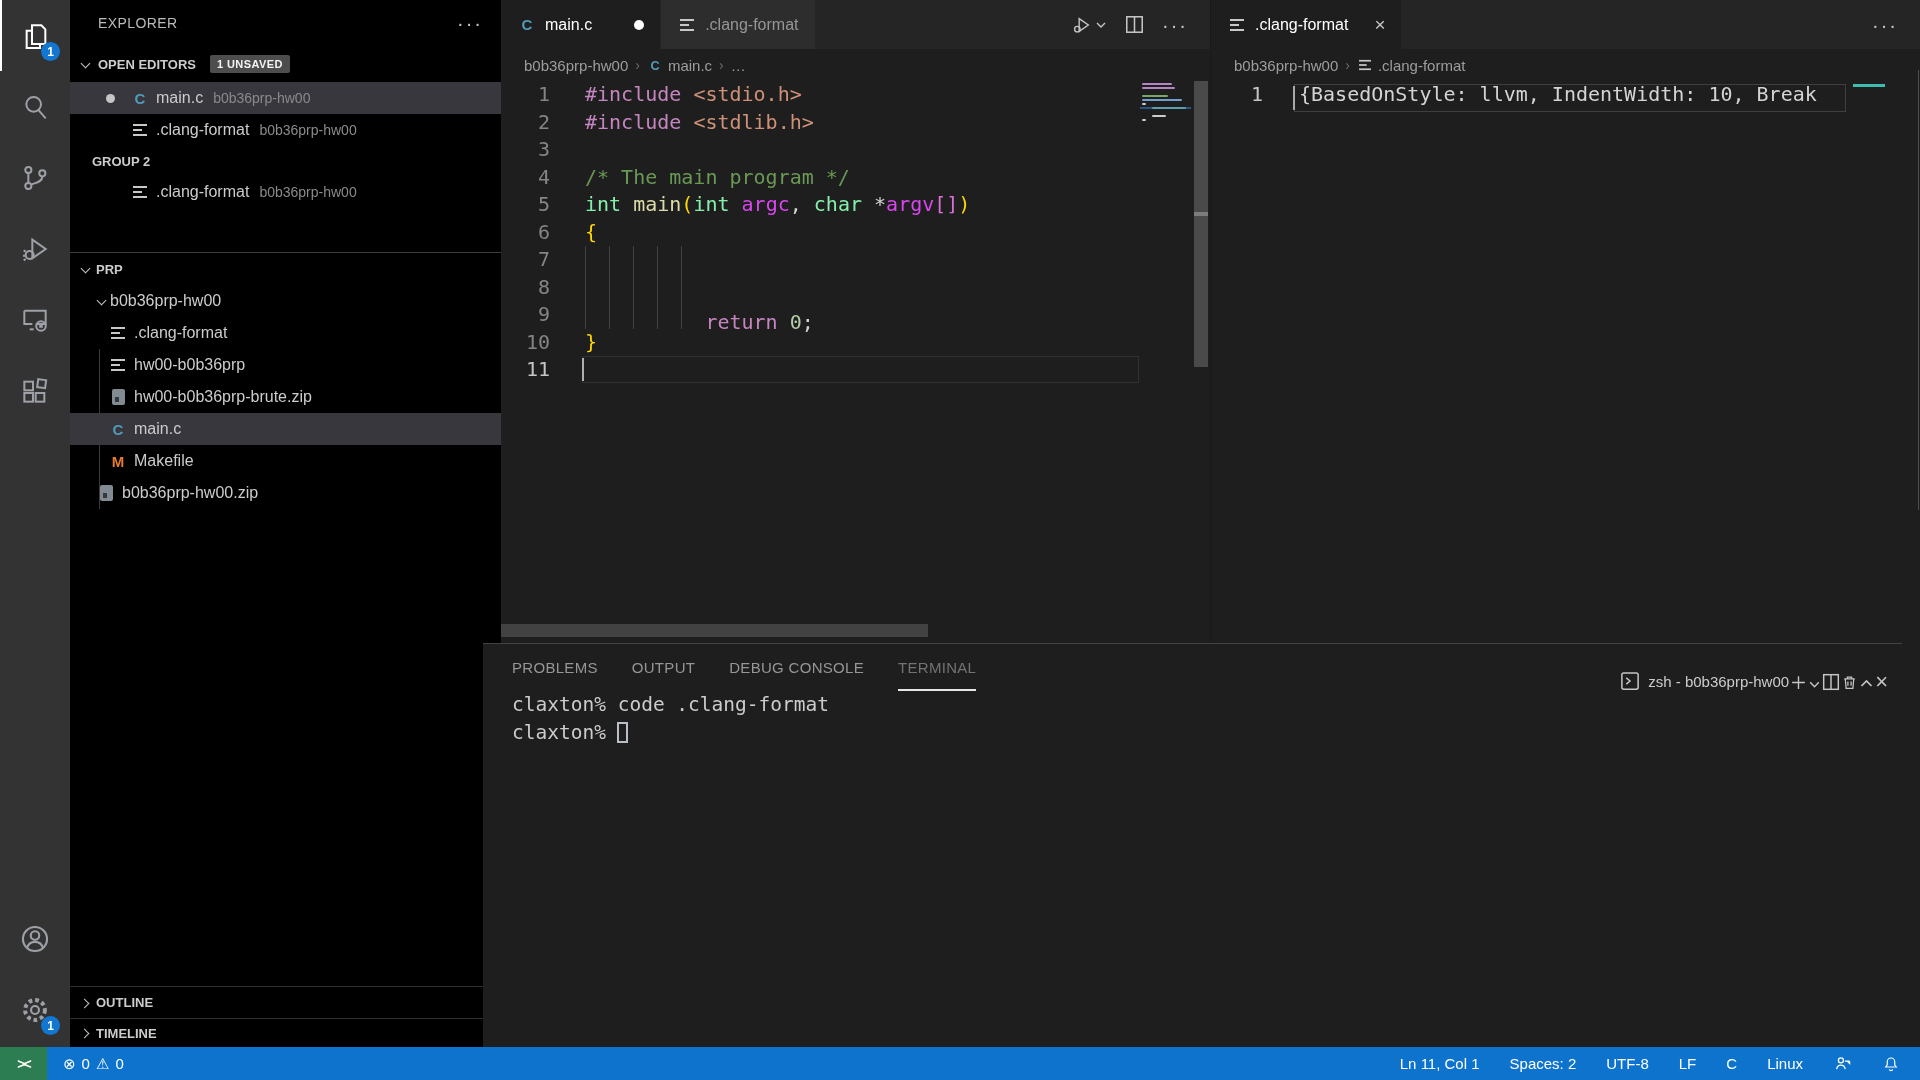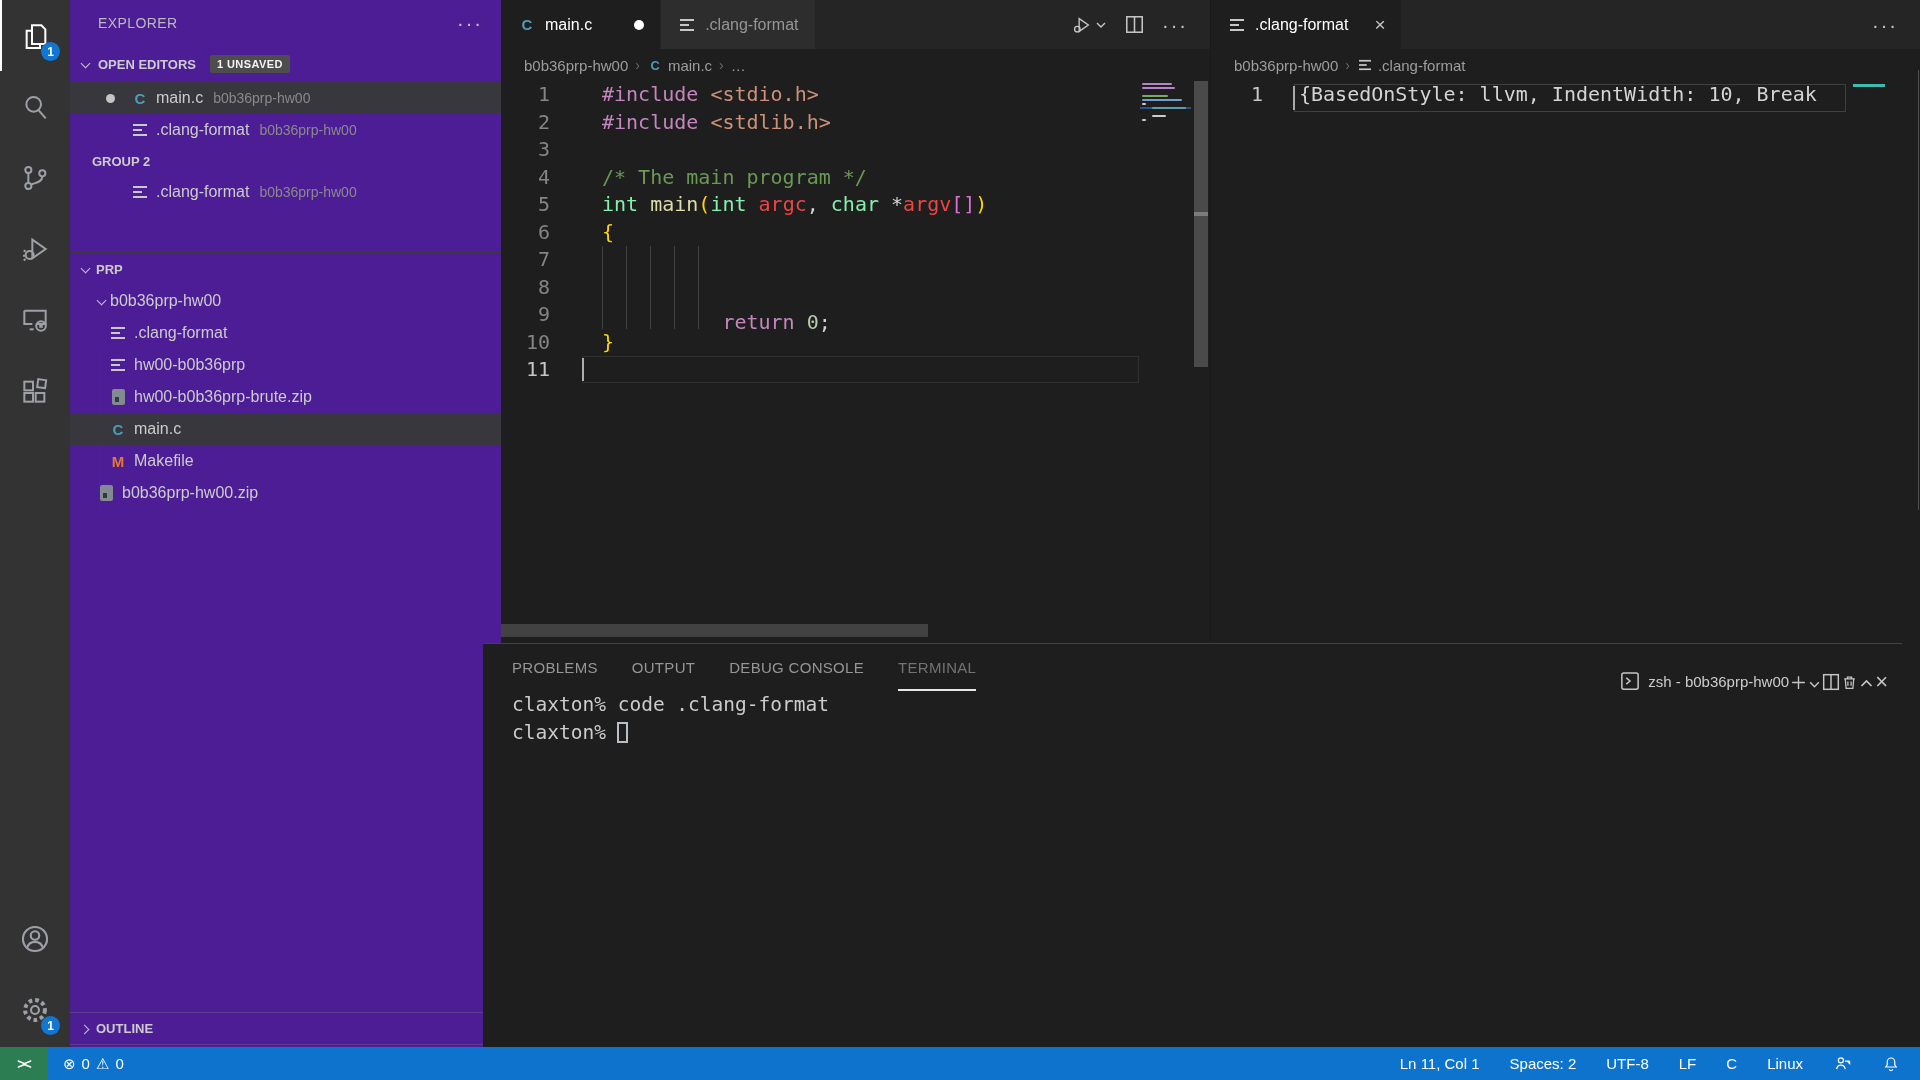--- a/index.html
+++ b/index.html
@@ -11,21 +11,21 @@
   .activitybar { position:absolute; left:0; top:0; width:70px; height:1047px; background:#333333; }
   .ab-item { position:relative; width:70px; height:71px; display:flex; align-items:center; justify-content:center; color:#9da0a6; }
   .ab-item svg { stroke:#9da0a6; }
   .ab-item.active { border-left:2px solid #ffffff; }
   .ab-item.active svg { stroke:#ffffff; }
   .ab-bottom { position:absolute; bottom:2px; left:0; width:70px; }
   .ab-badge { position:absolute; right:10px; bottom:10px; min-width:19px; height:19px; border-radius:10px;
               background:#1177d1; color:#fff; font-size:12px; font-weight:700; display:flex; align-items:center; justify-content:center; }
 
   
-  .sidebar { position:absolute; left:70px; top:0; width:431px; height:1055px; background:#4c1d95; color:#cccccc; }
+  .sidebar { position:absolute; left:70px; top:0; width:431px; height:1055px; background:#000000; color:#cccccc; }
   .sb-header { position:absolute; top:0; left:0; right:0; height:46px; display:flex; align-items:center; padding:0 18px 0 28px; }
   .sb-title { font-size:14px; color:#bbbbbb; letter-spacing:0.4px; }
   .sb-more { margin-left:auto; color:#c5c5c5; font-size:20px; letter-spacing:2px; line-height:10px; }
   .sec-head { display:flex; align-items:center; font-weight:700; font-size:13px; color:#cccccc; }
   .chev { width:16px; height:16px; position:relative; flex:0 0 16px; }
   .chev::before { content:''; position:absolute; left:4px; top:4px; width:6px; height:6px;
                   border-right:1.6px solid #c5c5c5; border-bottom:1.6px solid #c5c5c5; transform:rotate(45deg); }
   .chev.right::before { transform:rotate(-45deg); left:3px; top:5px; }
   #oe { position:absolute; top:46px; left:0; right:0; }
   .oe-head { height:36px; padding-left:8px; display:flex; align-items:center; gap:4px; }
@@ -49,21 +49,21 @@
   .fi { display:inline-flex; align-items:center; justify-content:center; width:20px; flex:0 0 20px; margin-right:6px; }
   .fi-c { color:#519aba; font-weight:700; font-size:15px; }
   .fi-m { color:#e37933; font-weight:700; font-size:15px; }
   .fi-list i { display:block; width:14px; height:12px;
       background:linear-gradient(#c8c8c8,#c8c8c8) 0 0/14px 2px no-repeat,
                  linear-gradient(#c8c8c8,#c8c8c8) 0 5px/9px 2px no-repeat,
                  linear-gradient(#c8c8c8,#c8c8c8) 0 10px/14px 2px no-repeat; }
   .fi-zip i { display:block; width:13px; height:16px; background:#828a92; border-radius:2px; position:relative; }
   .fi-zip i::after { content:''; position:absolute; left:3px; bottom:3px; width:4px; height:5px; background:#35393d; }
   .sb-bottomsec { position:absolute; left:0; right:0; height:32px; border-top:1px solid rgba(128,128,128,0.35);
-                  display:flex; align-items:center; padding-left:8px; gap:2px;margin-top:26px; }
+                  display:flex; align-items:center; padding-left:8px; gap:2px; }
 
   
   .group { position:absolute; top:0; background:#1e1e1e; }
   #group1 { left:501px; width:709px; height:643px; }
   #group2 { left:1210px; width:710px; height:643px; border-left:1px solid #191919; }
   .tabbar { position:absolute; top:0; left:0; right:0; height:49px; background:#252526; display:flex; }
   .tab { height:49px; display:flex; align-items:center; padding:0 16px; font-size:16px; color:#969696;
          background:#2d2d2d; border-right:1px solid #252526; }
   .tab.active { background:#1e1e1e; color:#ffffff; }
   .tab .fi { margin-right:8px; }
@@ -74,25 +74,25 @@
                  padding-left:23px; font-size:15px; color:#9d9d9d; background:#1e1e1e; }
   .crumb { display:flex; align-items:center; }
   .crumb .fi { width:16px; flex:0 0 16px; margin:0 5px 0 0; transform:scale(0.85); }
   .crumb-sep { margin:0 7px; color:#6a6a6a; font-size:14px; }
 
   .code { position:absolute; top:81px; left:0; font-family:"DejaVu Sans Mono", monospace; font-size:20px; }
   #code1 { right:80px; }
   .code-row { display:flex; height:27.5px; line-height:27.5px; }
   .ln { width:49px; flex:0 0 49px; text-align:right; color:#858585; }
   .ln.cur { color:#c6c6c6; }
-  .ct { margin-left:52px; white-space:pre; position:relative; flex:1; }
+  .ct { margin-left:35px; white-space:pre; position:relative; flex:1; }
   .indent { display:inline-flex; }
   .indent i { display:inline-block; width:2ch; border-left:1px solid #404040; height:27.5px; }
   .tk-pp{color:#C586C0}.tk-str{color:#CE9178}.tk-cmt{color:#6A9955}.tk-kw{color:#86efac}
-  .tk-fn{color:#DCDCAA}.tk-var{color:#ef4444}.tk-num{color:#B5CEA8}.tk-pl{color:#D4D4D4}
+  .tk-fn{color:#DCDCAA}.tk-var{color:#d946ef}.tk-num{color:#B5CEA8}.tk-pl{color:#D4D4D4}
   .tk-b1{color:#FFD700}.tk-b2{color:#DA70D6}
   .curline-box1 { position:absolute; left:81px; right:71px; top:356px; height:27px; border:1px solid #303030; }
   .cursor1 { position:absolute; left:81px; top:358px; width:2px; height:23px; background:#aeafad; }
 
   .minimap1 { position:absolute; left:639px; top:83px; width:51px; height:60px; }
   .minimap1 b { position:absolute; height:2px; border-radius:1px; }
   .mm-rule1 { position:absolute; left:639px; top:107px; width:51px; height:2px; background:rgba(55,148,255,0.45); }
   .vscroll1 { position:absolute; right:0; top:81px; width:18px; height:556px; }
   .vscroll1 .thumb { position:absolute; top:0; left:2px; right:2px; height:286px; background:#4a4a4a; }
   .vscroll1 .mark { position:absolute; top:131px; left:2px; right:2px; height:4px; background:#7c7c7c; }

